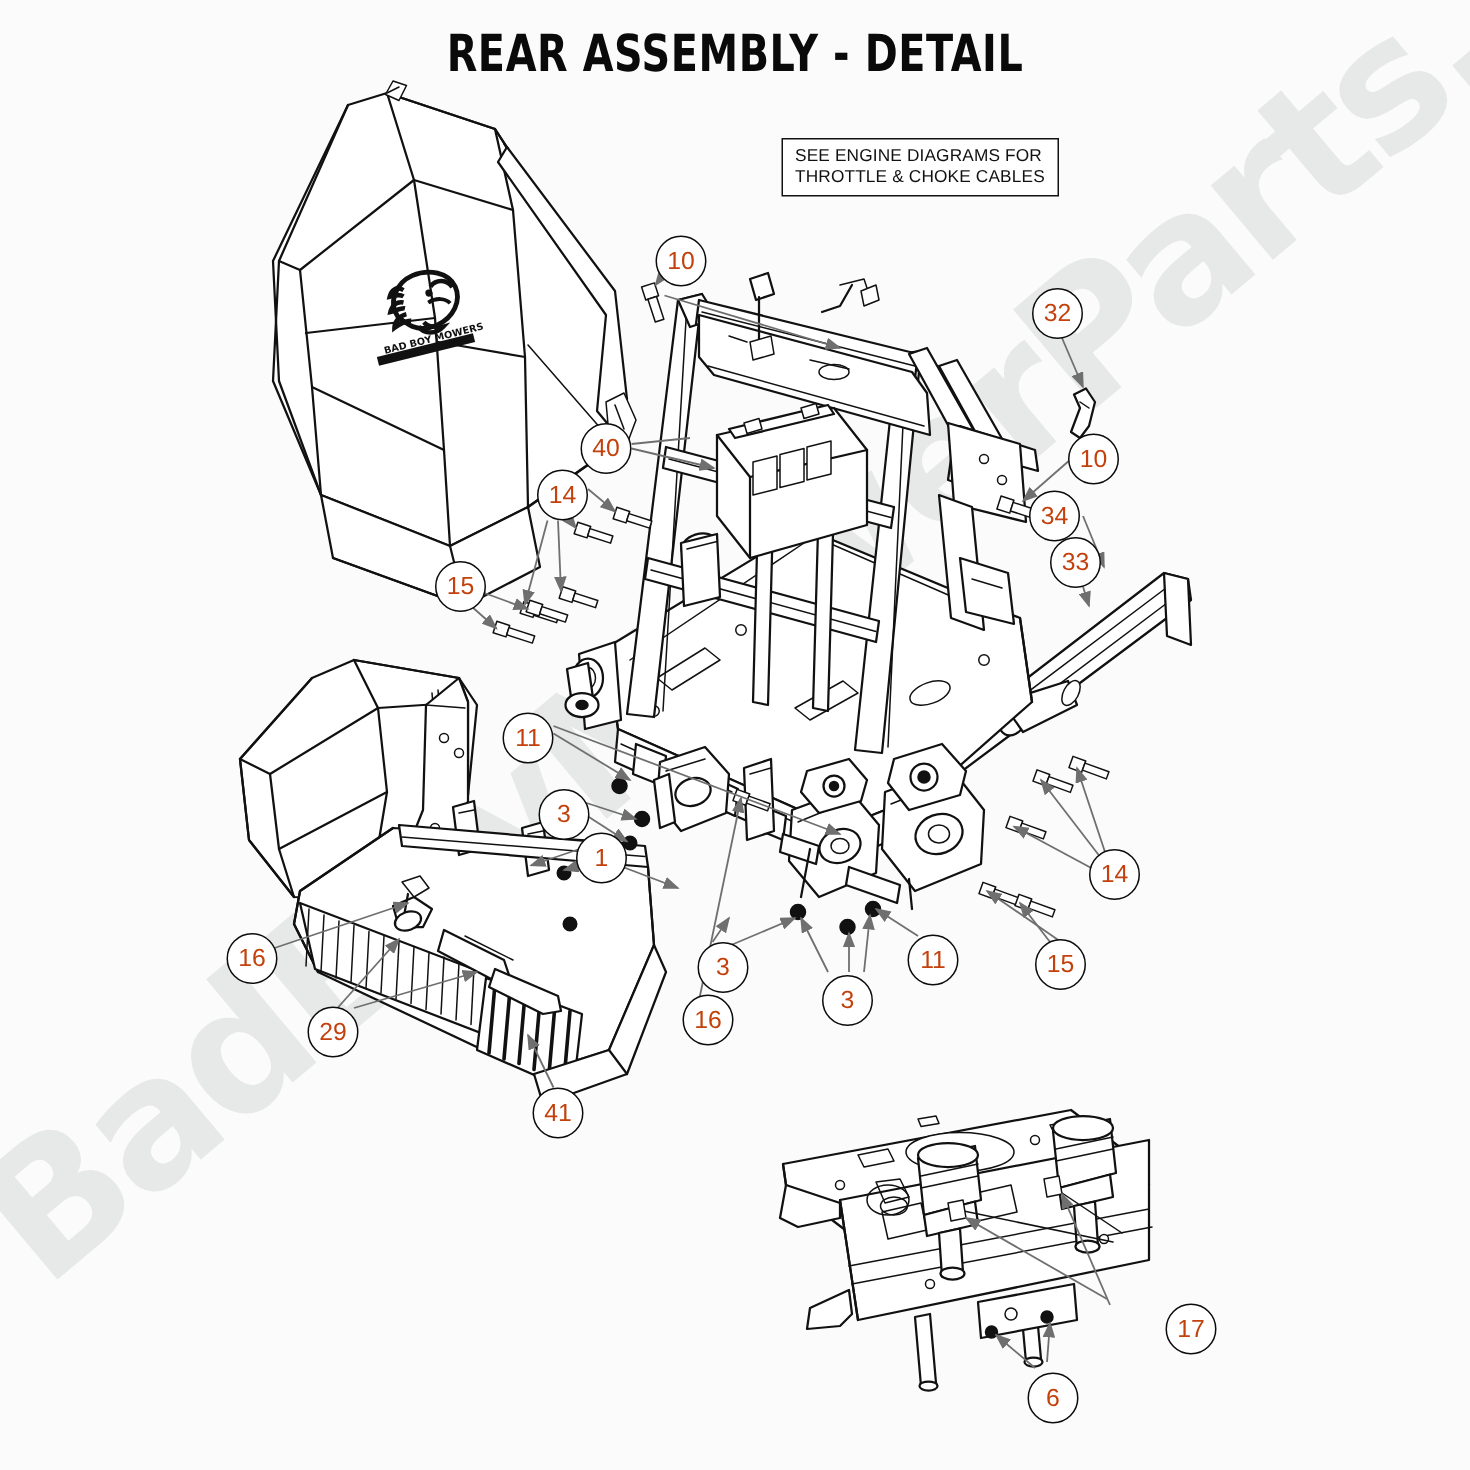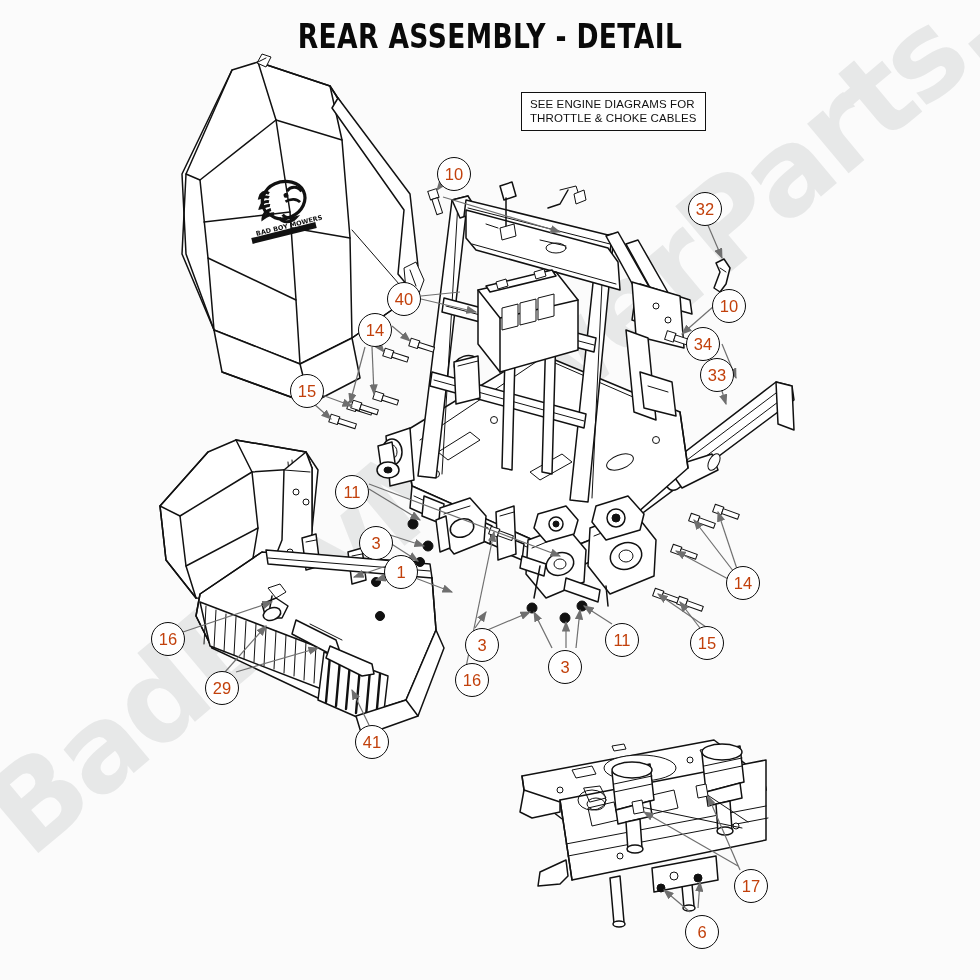--- a/index.html
+++ b/index.html
@@ -642,21 +642,21 @@
       </div>
       <div class="callout" style="left: 455px; top: 663px;">
         <span>16</span>
       </div>
       <div class="callout" style="left: 205px; top: 671px;">
         <span>29</span>
       </div>
       <div class="callout" style="left: 355px; top: 725px;">
         <span>41</span>
       </div>
-      <div class="callout" style="left: 734px; top: 869px;">
+      <div class="callout" style="left: 777px; top: 869px;">
         <span>17</span>
       </div>
       <div class="callout" style="left: 685px; top: 915px;">
         <span>6</span>
       </div>
     </div>
 
 </div>
 
 </body></html>

